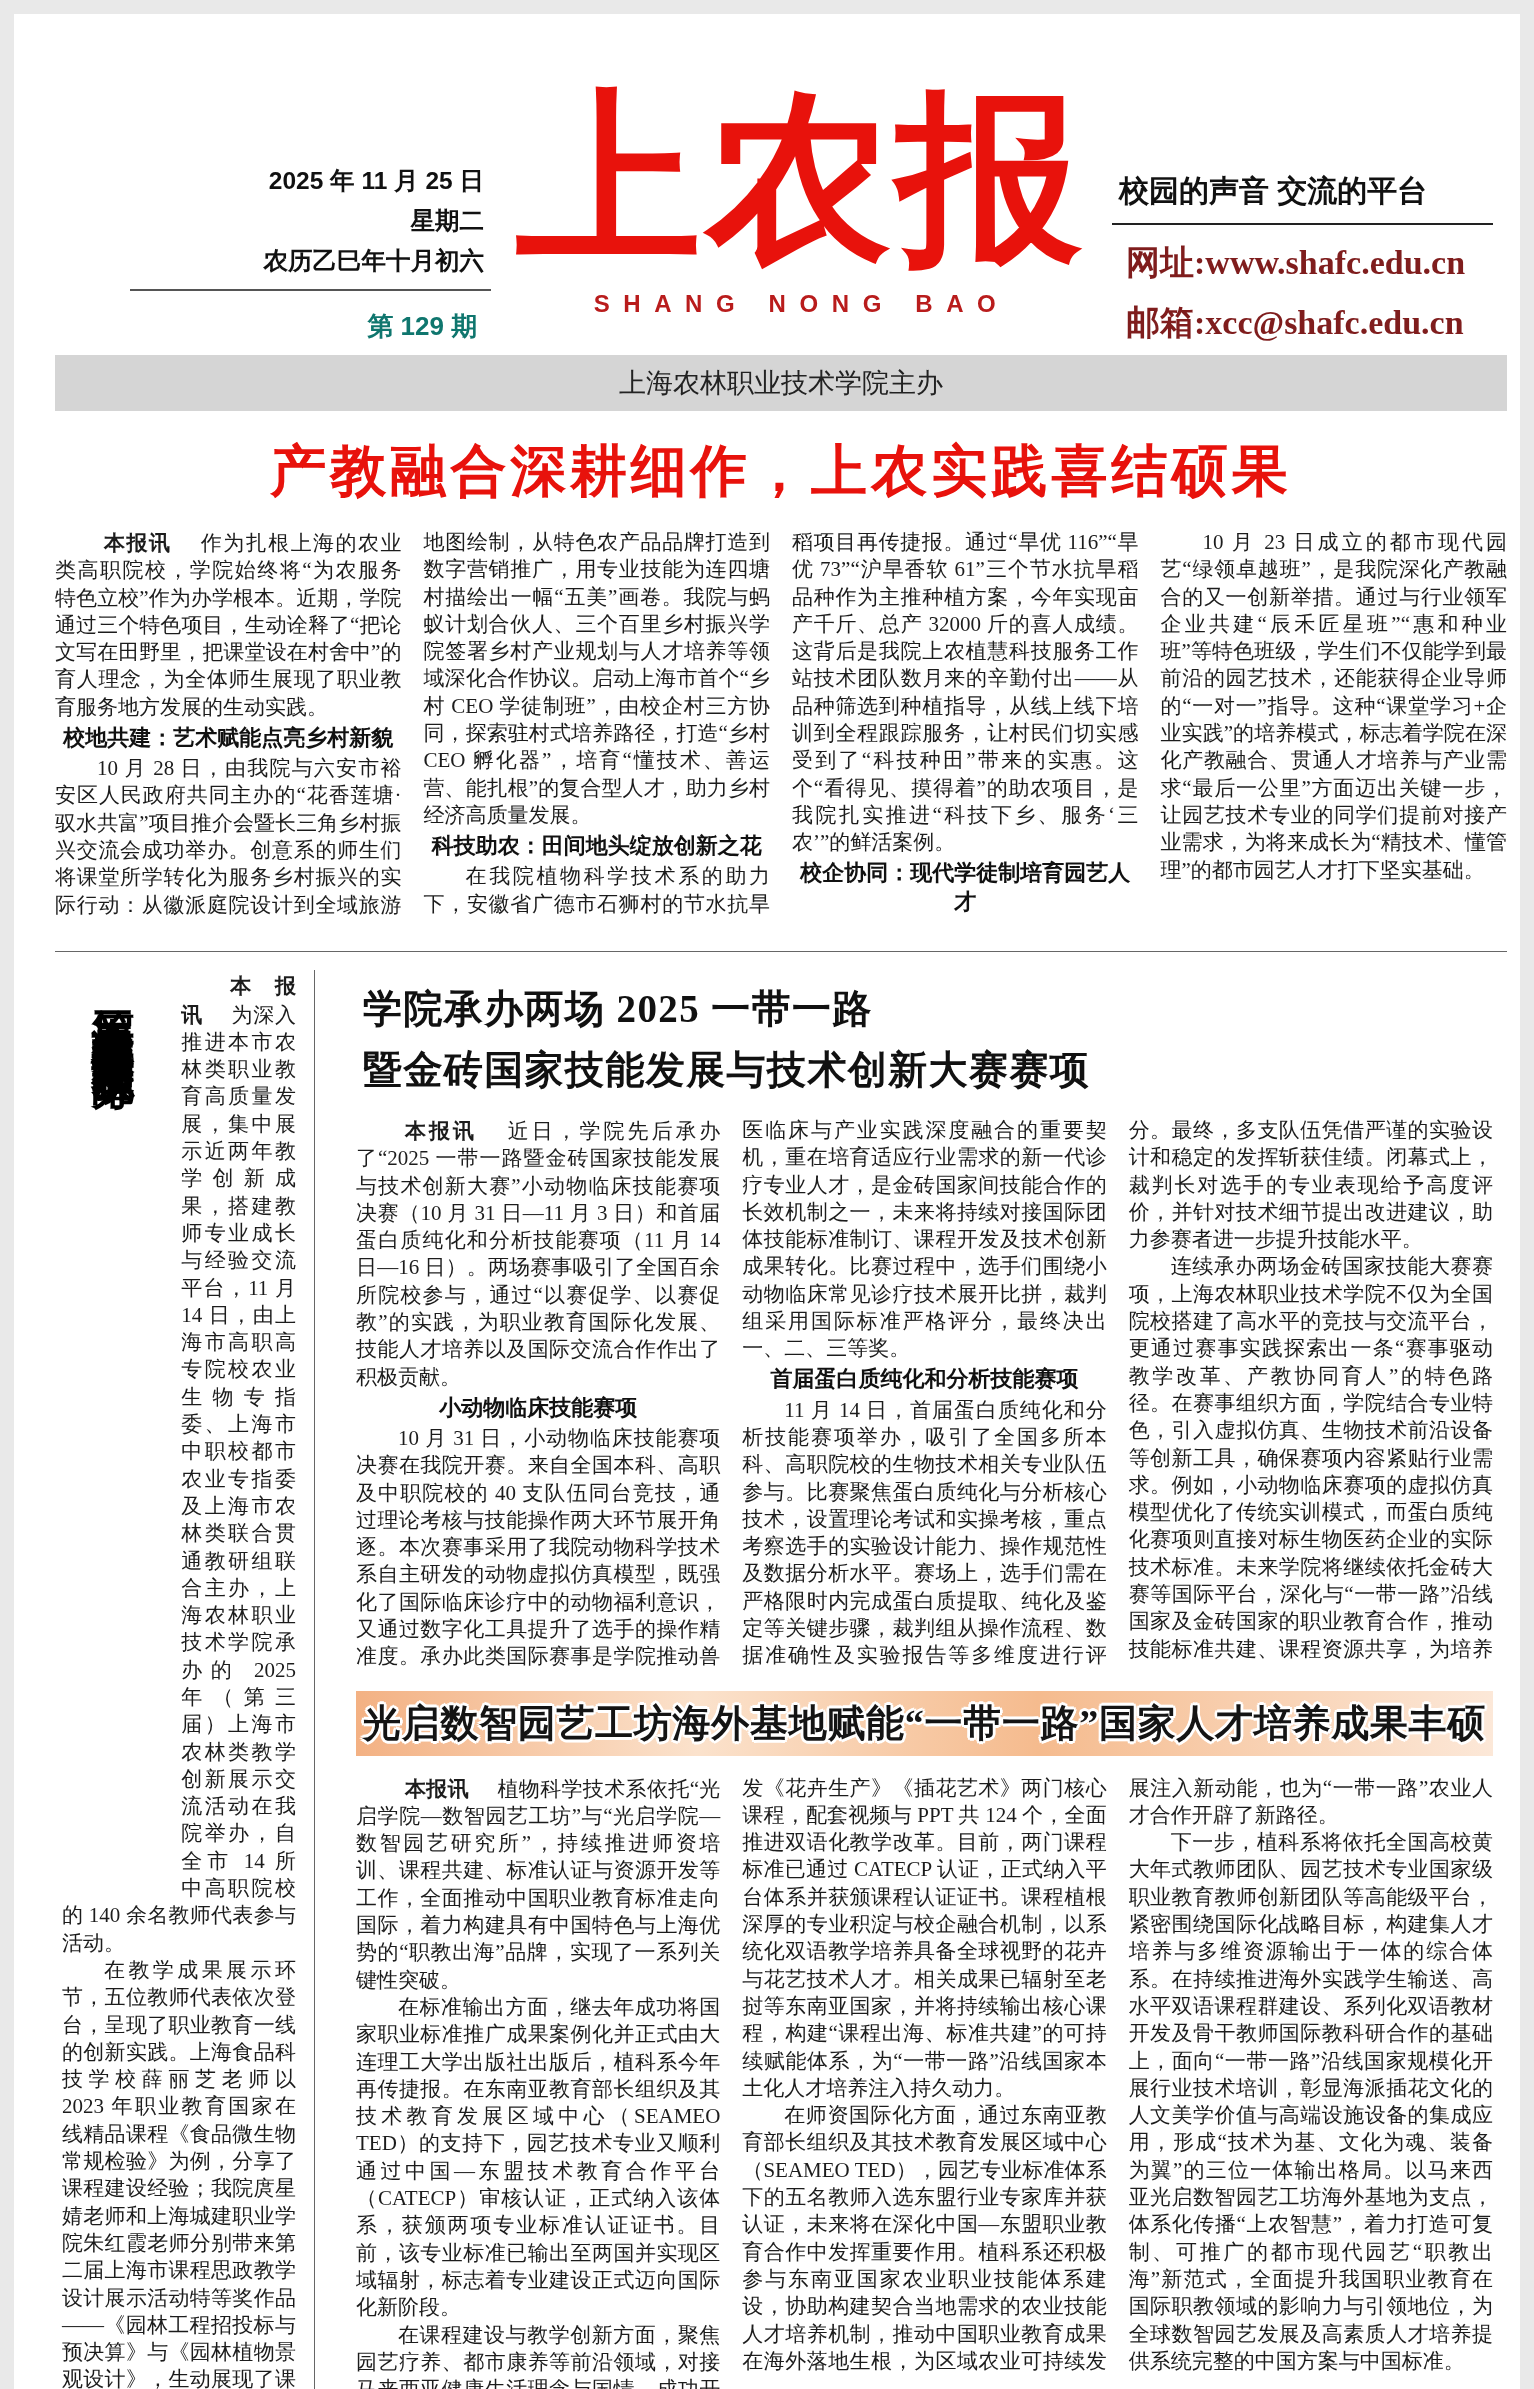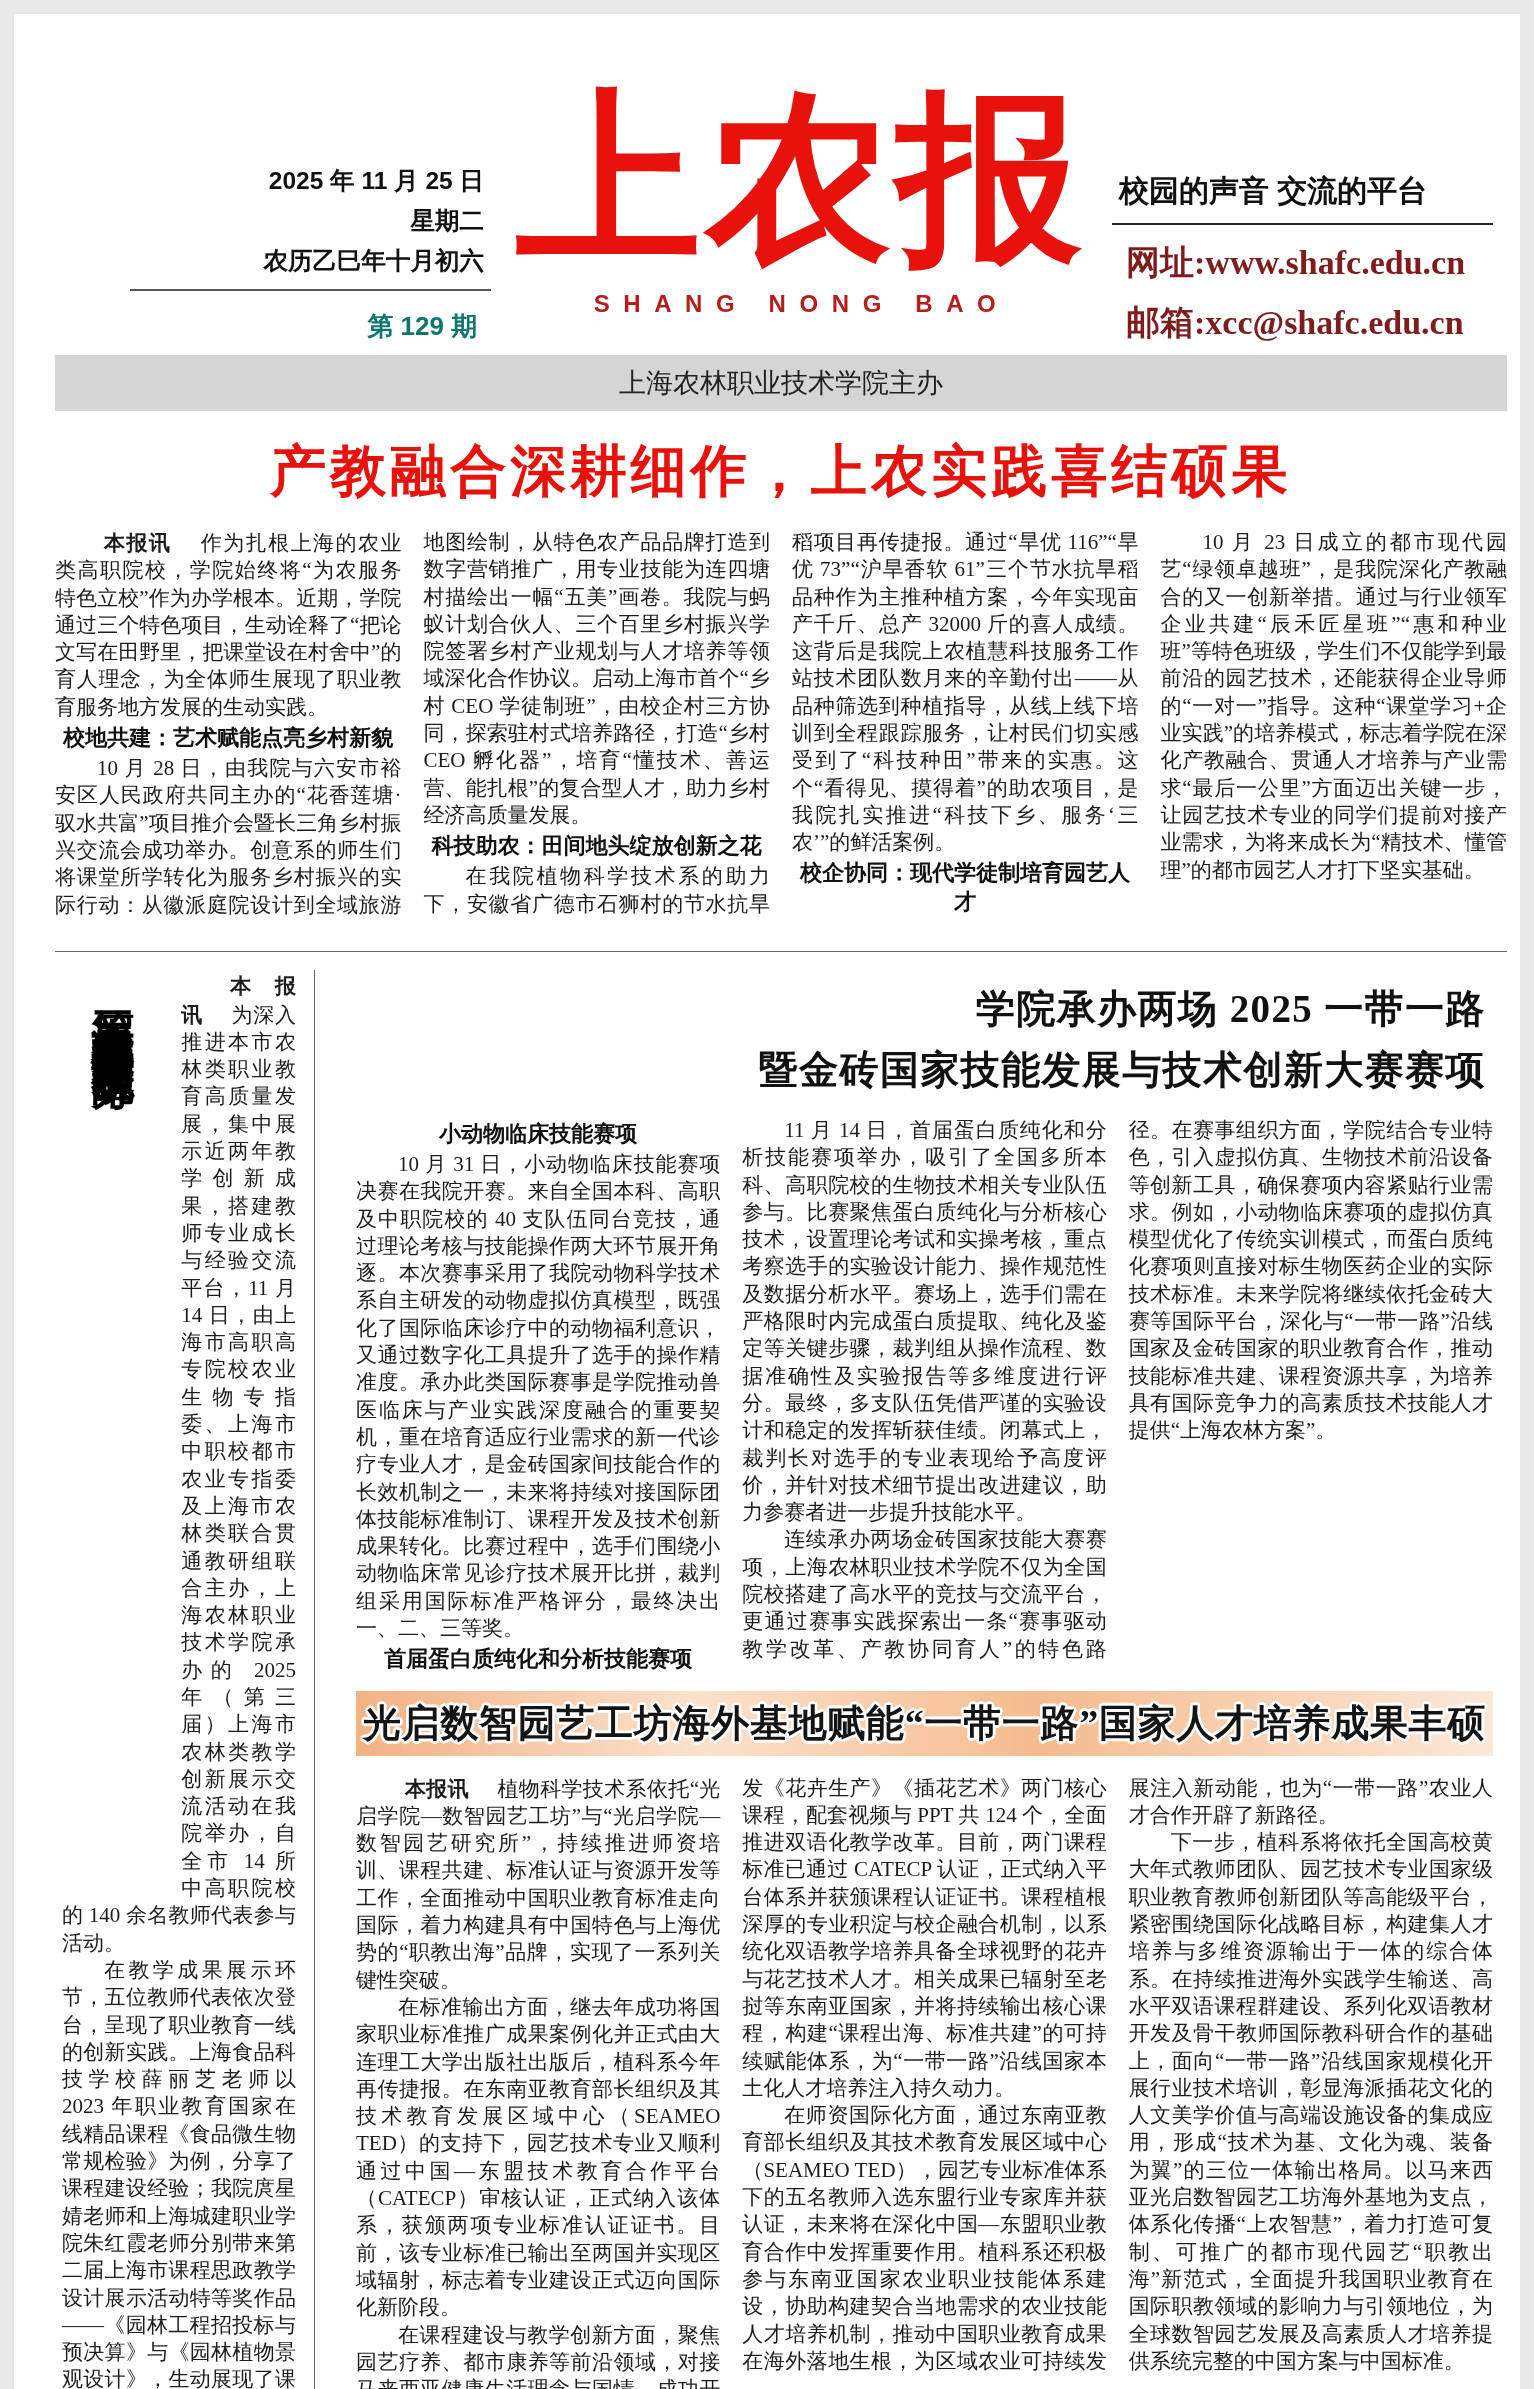--- a/index.html
+++ b/index.html
@@ -65,21 +65,21 @@
   .left-article { width:402px; padding:2.7px 17.7px 0 0; border-right:1.4px solid #666; }
   .v-title-wrap { float:left; width:103px; height:916px; margin:2.7px 16.3px 4.1px 0; }
   .v-title {
     writing-mode:vertical-rl; text-orientation:upright; margin:0 auto;
     font-size:43px; font-weight:900; letter-spacing:2.7px; line-height:103px;
     text-align:justify; height:100%; color:#000;
     font-family:"Liberation Serif","DejaVu Serif",serif;
   }
   .right-col { flex:1; padding:2.7px 0 0 20.4px; }
   .mid-headline {
-    margin-top:9.5px; text-align:right; font-weight:900; color:#111;
+    margin-top:9.5px; text-align:left; font-weight:900; color:#111;
     font-size:39px; line-height:1.4; letter-spacing:1.4px;
     font-family:"Liberation Serif","DejaVu Serif",serif;
   }
   .mid-body { margin-top:19px; height:560px; overflow:hidden; column-count:3; column-gap:22px; column-fill:auto; }
 
   .band {
     margin-top:13.6px; height:65px;
     background:linear-gradient(90deg,#f3b183 0%,#fbe2cc 30%,#f5bb8e 60%,#fce8d8 100%);
     display:flex; align-items:center; justify-content:center;
   }
@@ -143,20 +143,21 @@
       </div>
       <div style="display:contents"><p class="b-lead"><strong class="lead-tag">本报讯</strong>　为深入推进本市农林类职业教育高质量发展，集中展示近两年教学创新成果，搭建教师专业成长与经验交流平台，11 月 14 日，由上海市高职高专院校农业生物专指委、上海市中职校都市农业专指委及上海市农林类联合贯通教研组联合主办，上海农林职业技术学院承办的 2025 年（第三届）上海市农林类教学创新展示交流活动在我院举办，自全市 14 所中高职院校的 140 余名教师代表参与活动。</p><p class="b-p">在教学成果展示环节，五位教师代表依次登台，呈现了职业教育一线的创新实践。上海食品科技学校薛丽芝老师以 2023 年职业教育国家在线精品课程《食品微生物常规检验》为例，分享了课程建设经验；我院庹星婧老师和上海城建职业学院朱红霞老师分别带来第二届上海市课程思政教学设计展示活动特等奖作品——《园林工程招投标与预决算》与《园林植物景观设计》，生动展现了课程思政与专业教学的深度融合；我院孙冬敏老师则通过 2025 年上海市大学生职业规划大赛金奖课程《就业指导》的教学实践，诠释了职业发展教育的创新路径；最后，上海金农栖居农业科技有限公司创始人顾永豪展示了中国国际大学生创新大赛（2025）职教赛道金奖项目“金兔育种·智联未来——高端实验兔种源破局者”，体现了产教融合培育高素质技能人才的实践成果。</p></div>
     </div>
 
     <div class="right-col">
       <div class="mid-headline">
         <div>学院承办两场 2025 一带一路</div>
         <div>暨金砖国家技能发展与技术创新大赛赛项</div>
       </div>
       <div class="mid-body bodytext">
+          <p class="b-lead"><strong class="lead-tag">本报讯</strong>　近日，学院先后承办了“2025 一带一路暨金砖国家技能发展与技术创新大赛”小动物临床技能赛项决赛（10 月 31 日—11 月 3 日）和首届蛋白质纯化和分析技能赛项（11 月 14 日—16 日）。两场赛事吸引了全国百余所院校参与，通过“以赛促学、以赛促教”的实践，为职业教育国际化发展、技能人才培养以及国际交流合作作出了积极贡献。</p>
           <h3 class="b-sub">小动物临床技能赛项</h3>
           <p class="b-p">10 月 31 日，小动物临床技能赛项决赛在我院开赛。来自全国本科、高职及中职院校的 40 支队伍同台竞技，通过理论考核与技能操作两大环节展开角逐。本次赛事采用了我院动物科学技术系自主研发的动物虚拟仿真模型，既强化了国际临床诊疗中的动物福利意识，又通过数字化工具提升了选手的操作精准度。承办此类国际赛事是学院推动兽医临床与产业实践深度融合的重要契机，重在培育适应行业需求的新一代诊疗专业人才，是金砖国家间技能合作的长效机制之一，未来将持续对接国际团体技能标准制订、课程开发及技术创新成果转化。比赛过程中，选手们围绕小动物临床常见诊疗技术展开比拼，裁判组采用国际标准严格评分，最终决出一、二、三等奖。</p>
           <h3 class="b-sub">首届蛋白质纯化和分析技能赛项</h3>
           <p class="b-p">11 月 14 日，首届蛋白质纯化和分析技能赛项举办，吸引了全国多所本科、高职院校的生物技术相关专业队伍参与。比赛聚焦蛋白质纯化与分析核心技术，设置理论考试和实操考核，重点考察选手的实验设计能力、操作规范性及数据分析水平。赛场上，选手们需在严格限时内完成蛋白质提取、纯化及鉴定等关键步骤，裁判组从操作流程、数据准确性及实验报告等多维度进行评分。最终，多支队伍凭借严谨的实验设计和稳定的发挥斩获佳绩。闭幕式上，裁判长对选手的专业表现给予高度评价，并针对技术细节提出改进建议，助力参赛者进一步提升技能水平。</p>
           <p class="b-p">连续承办两场金砖国家技能大赛赛项，上海农林职业技术学院不仅为全国院校搭建了高水平的竞技与交流平台，更通过赛事实践探索出一条“赛事驱动教学改革、产教协同育人”的特色路径。在赛事组织方面，学院结合专业特色，引入虚拟仿真、生物技术前沿设备等创新工具，确保赛项内容紧贴行业需求。例如，小动物临床赛项的虚拟仿真模型优化了传统实训模式，而蛋白质纯化赛项则直接对标生物医药企业的实际技术标准。未来学院将继续依托金砖大赛等国际平台，深化与“一带一路”沿线国家及金砖国家的职业教育合作，推动技能标准共建、课程资源共享，为培养具有国际竞争力的高素质技术技能人才提供“上海农林方案”。</p>
         </div>
 
       <div class="band">
         <div class="band-headline">光启数智园艺工坊海外基地赋能“一带一路”国家人才培养成果丰硕</div>
       </div>

